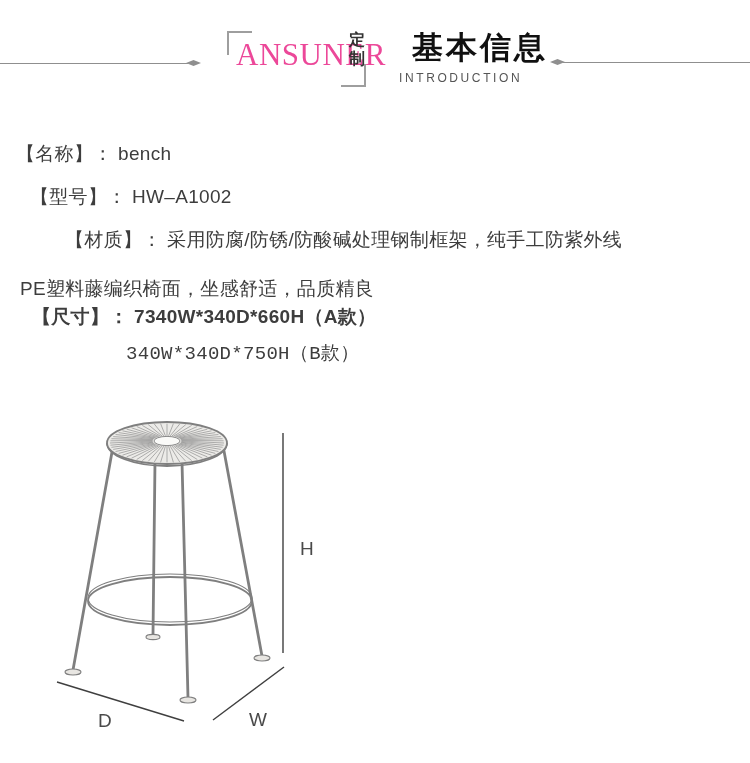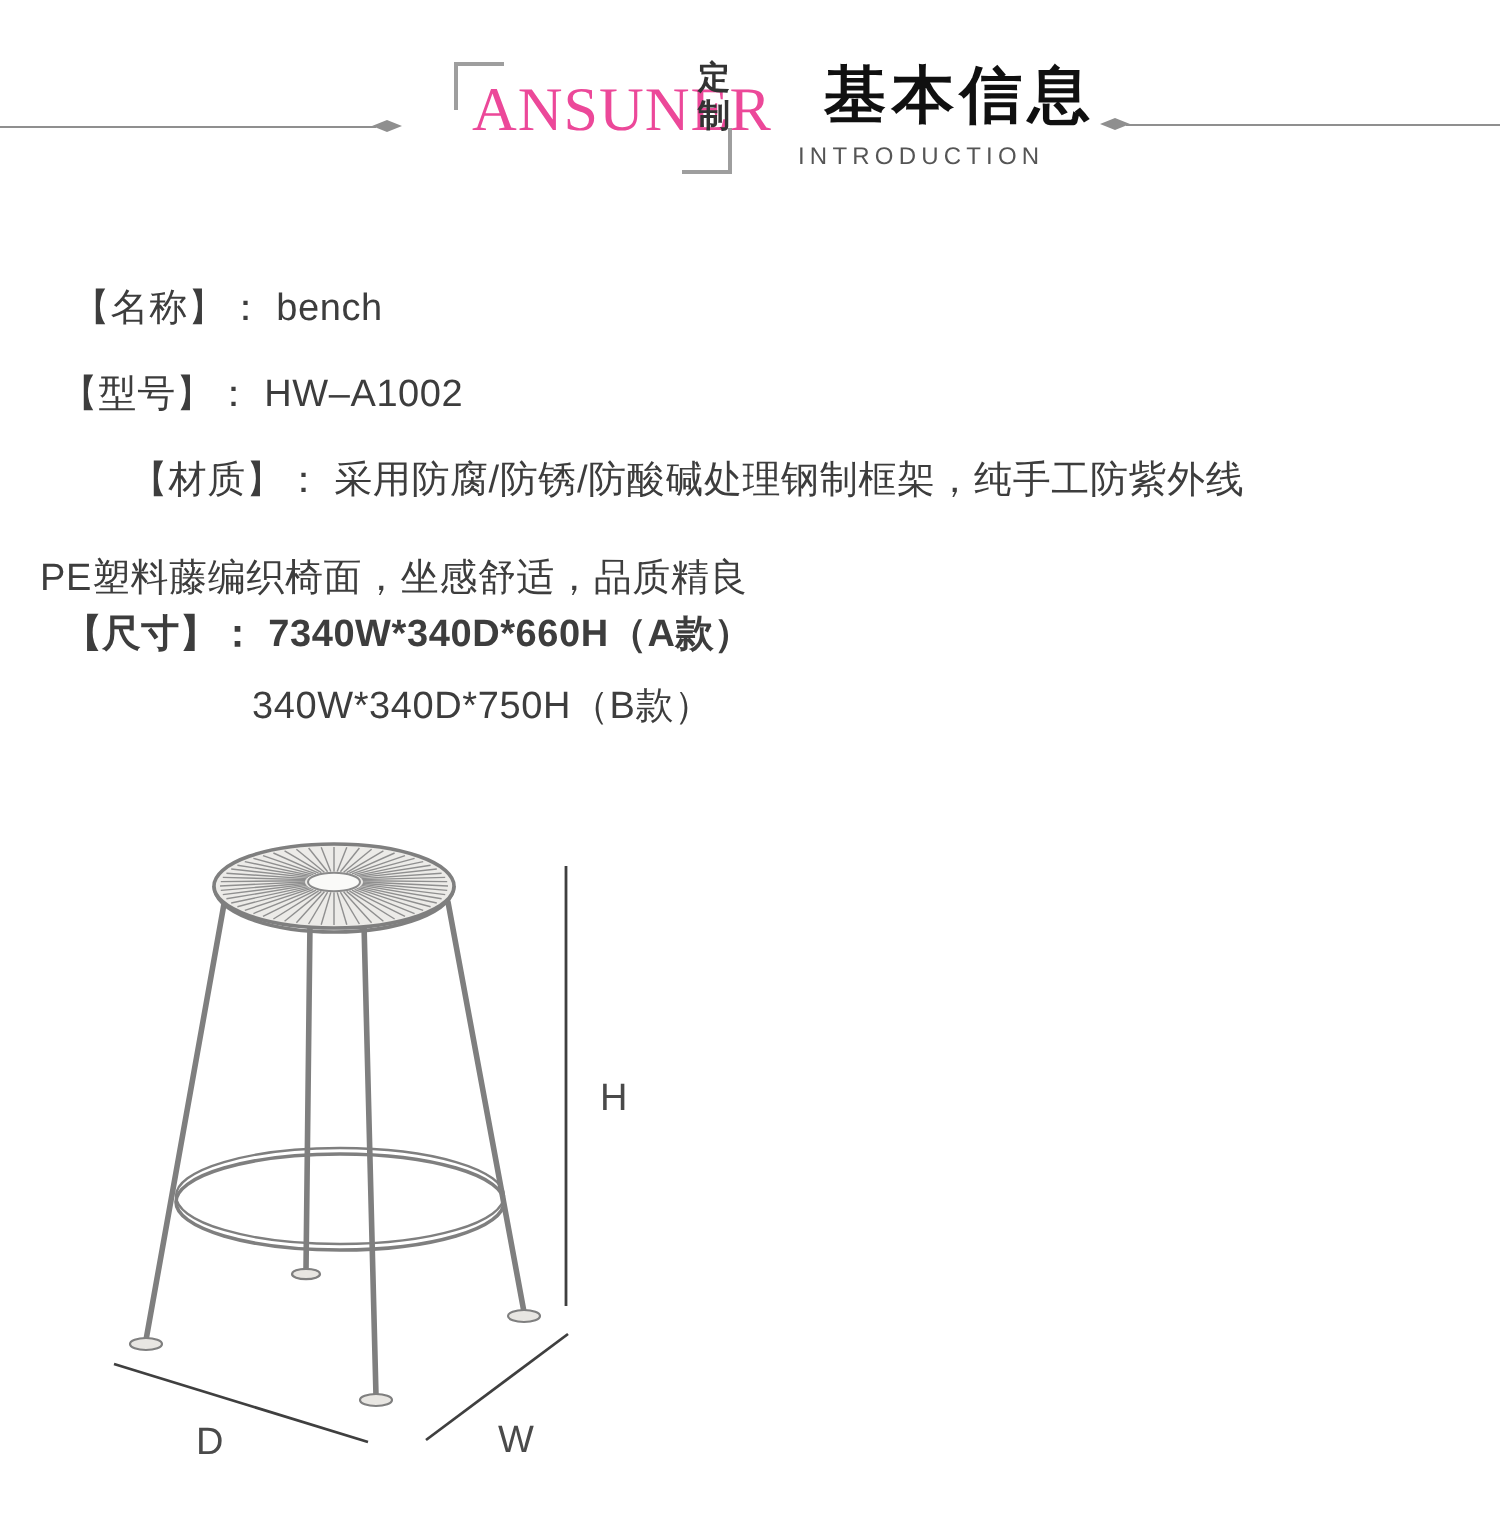--- a/index.html
+++ b/index.html
@@ -35,26 +35,26 @@
     font-size:31px;color:#ec4899;letter-spacing:0.5px;white-space:nowrap;}
   .brand-suffix{position:absolute;left:349px;top:30px;display:flex;flex-direction:column;
     font-size:16px;font-weight:600;color:#333;line-height:19px;}
   .section-title{position:absolute;left:397px;top:27px;
     font-size:31px;font-weight:bold;color:var(--c-title);letter-spacing:3px;white-space:nowrap;margin-left:15px;}
   .section-subtitle{position:absolute;left:399px;top:71px;
     font-size:12px;color:var(--c-subtitle);letter-spacing:2.6px;white-space:nowrap;}
   
   .spec{position:absolute;font-size:19px;color:var(--c-text);white-space:nowrap;letter-spacing:0.3px;}
   .spec .label{color:var(--c-text);}
-  #spec-name{left:36px;top:141px;}
+  #spec-name{left:16px;top:141px;}
   #spec-model{left:30px;top:184px;}
   #spec-material-1{left:30px;top:227px;margin-left:35px;}
   #spec-material-2{left:20px;top:264px;margin-top:12px;}
   #spec-size-1{left:32px;top:304px;font-weight:bold;}
-  #spec-size-2{left:126px;top:340px;}
+  #spec-size-2{left:126px;top:340px;font-family:Liberation Mono, monospace;}
   
   .drawing{position:absolute;left:45px;top:408px;}
   .drawing text{font-family:"Liberation Sans","DejaVu Sans",sans-serif;font-size:19px;fill:#4a4a4a;}
 </style>
 </head>
 <body>
 
 <div class="deco-line left"></div>
 <div class="diamond left"></div>
 <div class="diamond right"></div>

